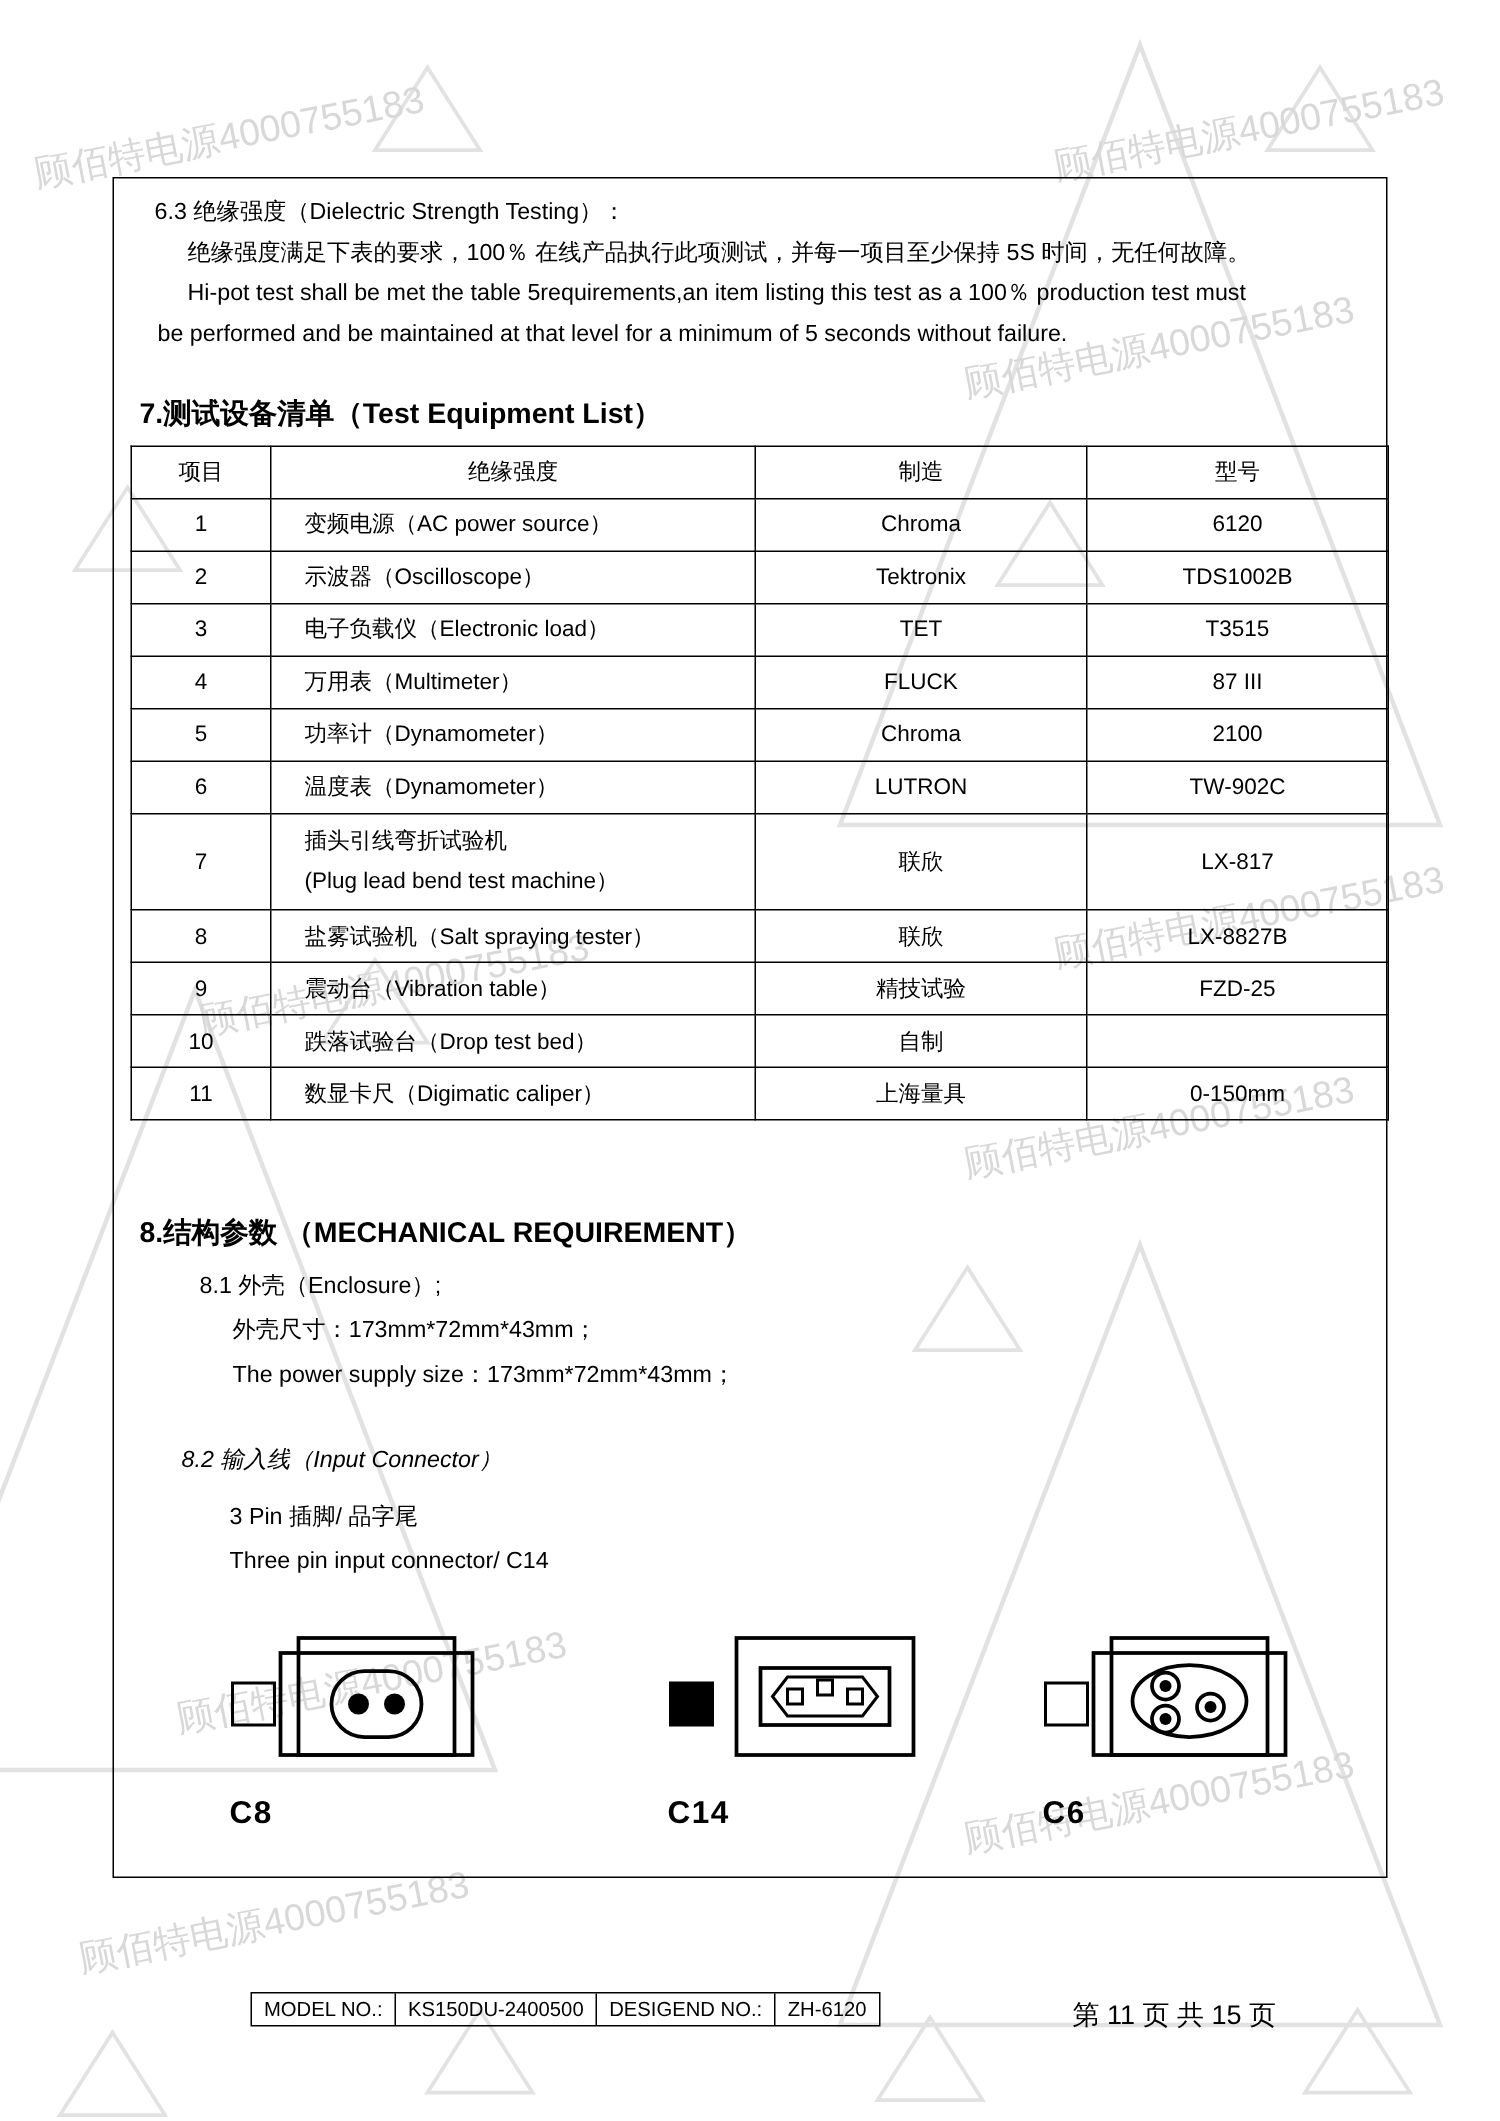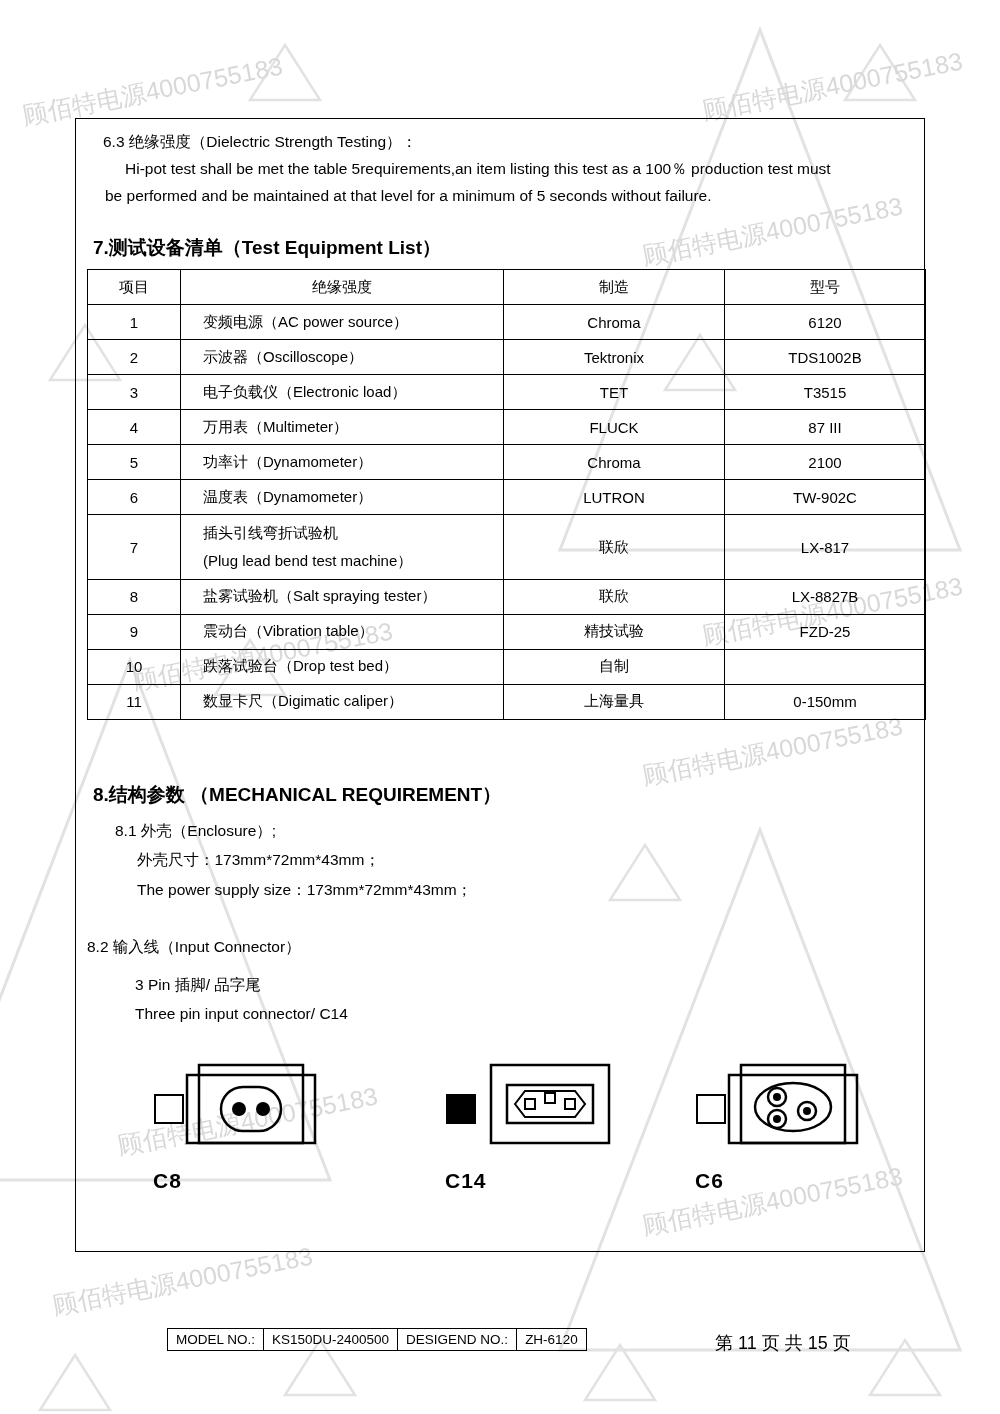--- a/index.html
+++ b/index.html
@@ -96,21 +96,21 @@
   .two-line { line-height: 1.85; }
 
   
   .sec8 {
     margin-top: 30px;
     font-size: 15.5px;
     line-height: 1.9;
   }
   .sec8 .i1 { margin-left: 40px; }
   .sec8 .i2 { margin-left: 62px; }
-  .sec8 .i3 { margin-left: 12px; }
+  .sec8 .i3 { margin-left: 28px; font-style: italic; }
   .sec8 .i4 { margin-left: 60px; }
 
   
   .figs {
     position: relative;
     margin-top: 34px;
     height: 200px;
   }
   .fig {
     position: absolute;
@@ -184,20 +184,21 @@
   <div class="wm-text" style="left:640px; top:1210px;">顾佰特电源4000755183</div>
   <div class="wm-text" style="left:50px;  top:1290px;">顾佰特电源4000755183</div>
 </div>
 
 <div class="page-frame"></div>
 
 <div class="content">
 
   <div class="sec63">
     <div class="l1">6.3 绝缘强度（Dielectric Strength Testing）：</div>
+    <div class="l2">绝缘强度满足下表的要求，100％ 在线产品执行此项测试，并每一项目至少保持 5S 时间，无任何故障。</div>
     <div class="l3">Hi-pot test shall be met the table 5requirements,an item listing this test as a 100％ production test must</div>
     <div class="l4">be performed and be maintained at that level for a minimum of 5 seconds without failure.</div>
   </div>
 
   <h2 class="sec-head">7.测试设备清单（Test Equipment List）</h2>
 
   <table class="eq">
     <thead>
       <tr>
         <th class="col-no">项目</th>
@@ -274,21 +275,21 @@
         <td class="col-no">11</td>
         <td class="col-name">数显卡尺（Digimatic caliper）</td>
         <td class="col-mfr">上海量具</td>
         <td class="col-mod">0-150mm</td>
       </tr>
     </tbody>
   </table>
 
   <h2 class="sec-head" style="margin-top:62px;">8.结构参数 （MECHANICAL REQUIREMENT）</h2>
 
-  <div class="sec8" style="margin-top:6px;">
+  <div class="sec8" style="margin-top:6px;padding-left:18px;">
     <div class="i1">8.1 外壳（Enclosure）;</div>
     <div class="i2">外壳尺寸：173mm*72mm*43mm；</div>
     <div class="i2">The power supply size：173mm*72mm*43mm；</div>
     <div class="i3" style="margin-top:28px;">8.2 输入线（Input Connector）</div>
     <div class="i4" style="margin-top:8px;">3 Pin 插脚/   品字尾</div>
     <div class="i4">Three pin input connector/   C14</div>
   </div>
 
   <div class="figs">
 

